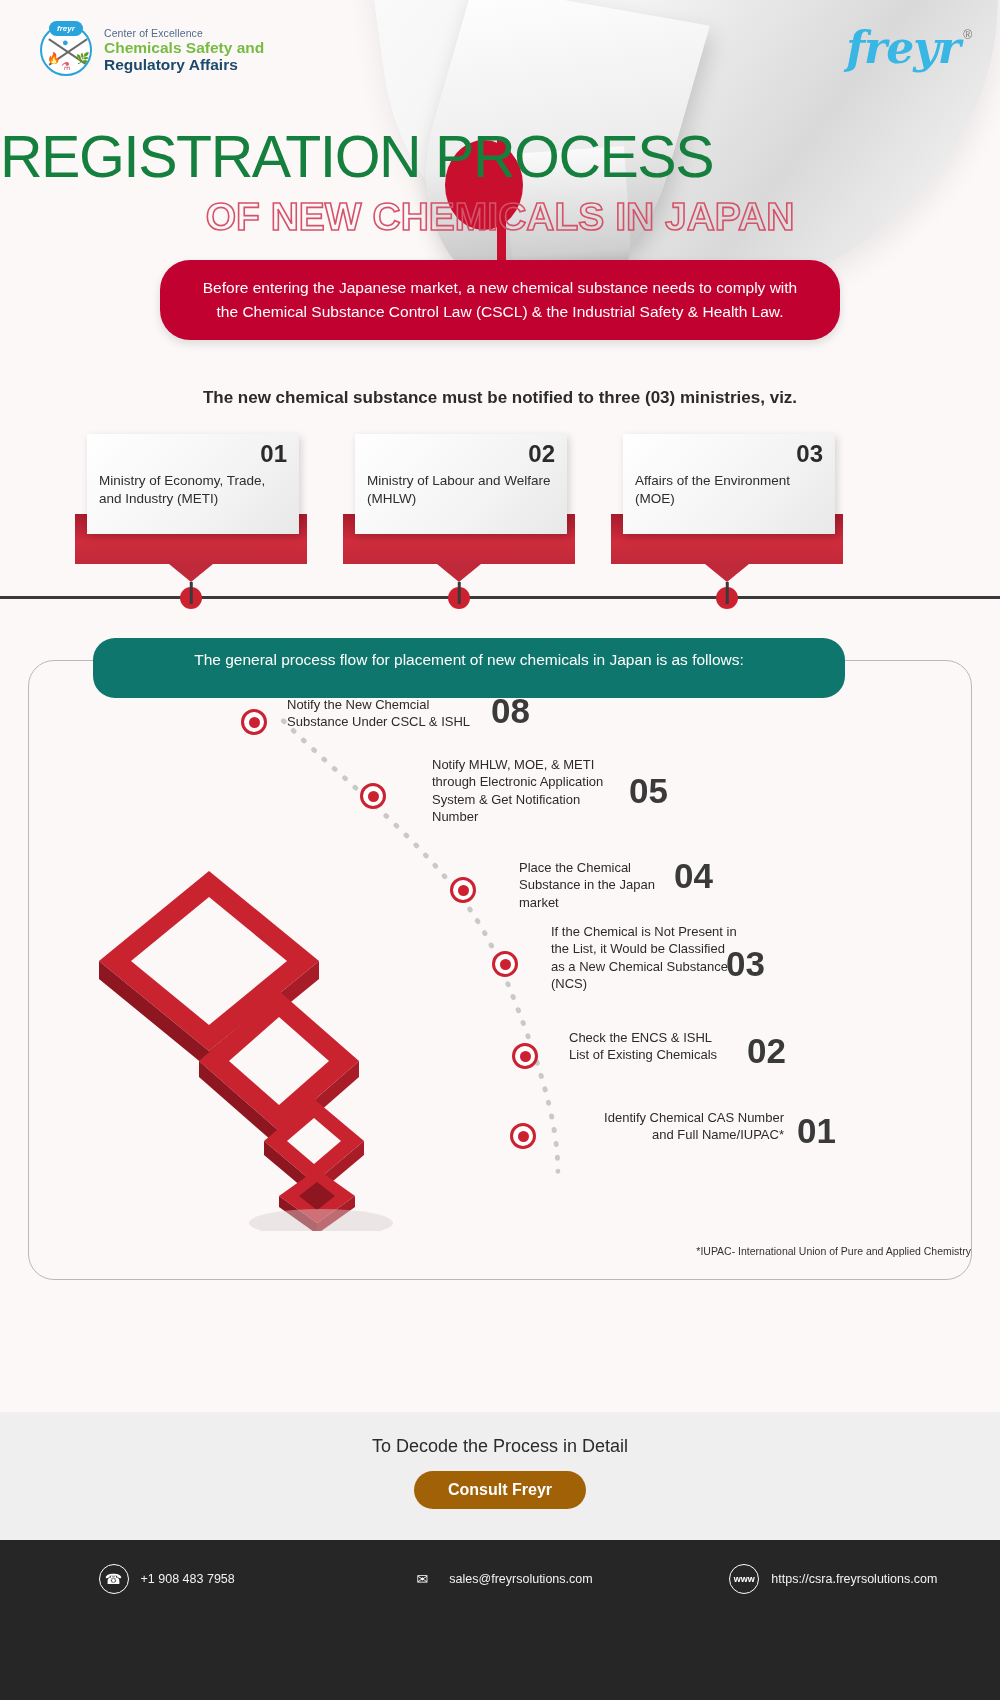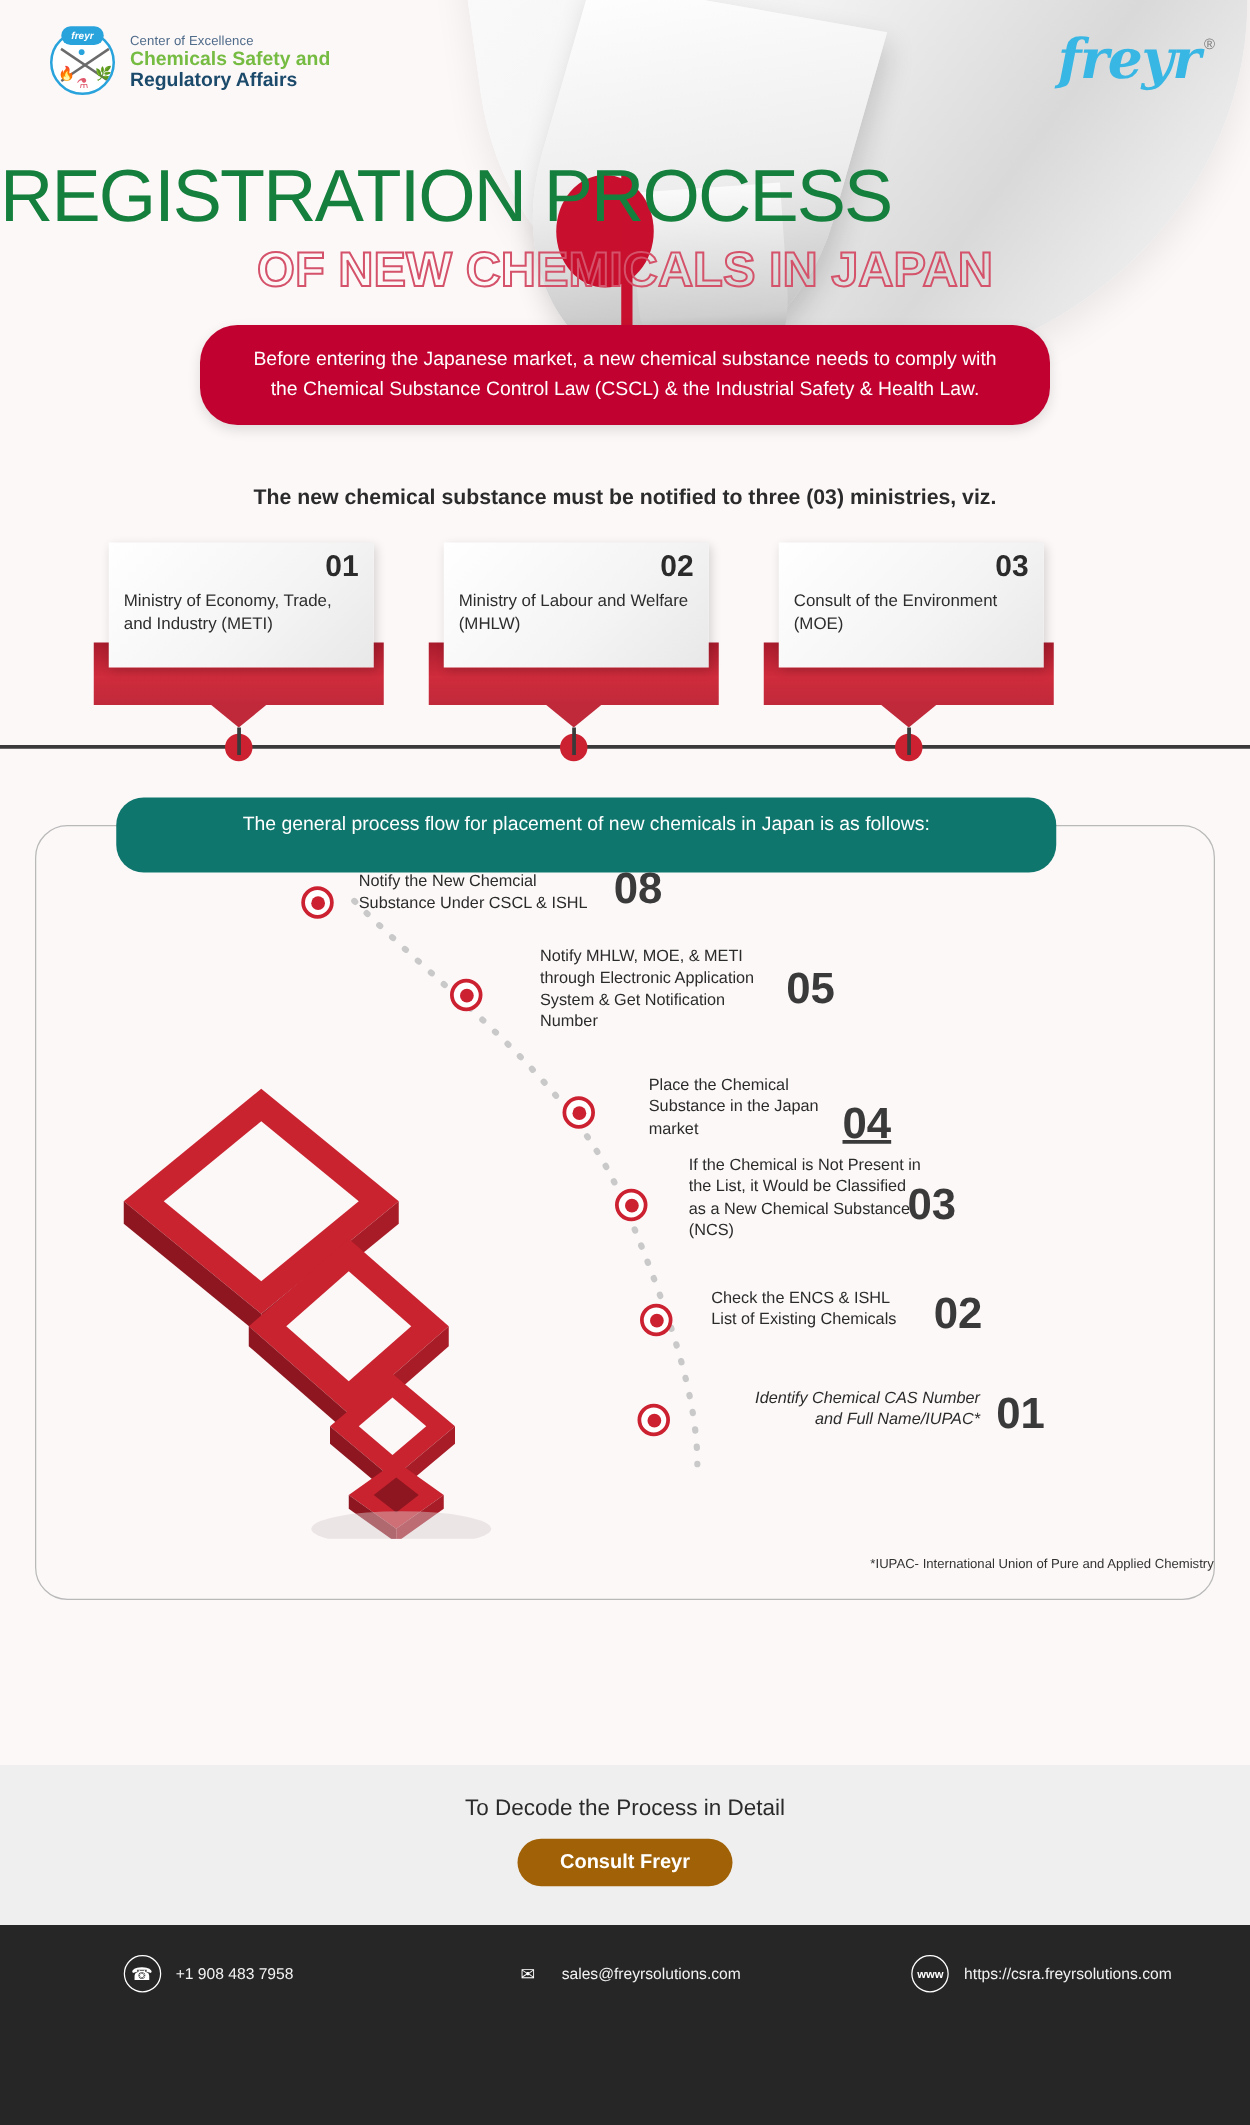--- a/index.html
+++ b/index.html
@@ -265,21 +265,21 @@
       <div class="card">
         <div class="num">02</div>
         <div class="nm">Ministry of Labour and Welfare (MHLW)</div>
       </div>
       <div class="stem"></div>
     </div>
     <div class="card-wrap cw3">
       <div class="ribbon"></div>
       <div class="card">
         <div class="num">03</div>
-        <div class="nm">Consult of the Environment (MOE)</div>
+        <div class="nm">Affairs of the Environment (MOE)</div>
       </div>
       <div class="stem"></div>
     </div>
   </div>
 
   <div class="timeline">
     <div class="tl-line"></div>
     <div class="tl-dot d1"></div>
     <div class="tl-dot d2"></div>
     <div class="tl-dot d3"></div>
@@ -336,21 +336,21 @@
       <div class="txt" style="left:403px;top:95px;width:178px;">Notify MHLW, MOE, &amp; METI through Electronic Application System &amp; Get Notification Number</div>
       <div class="no" style="left:600px;top:112px;">05</div>
     </div>
 
     <div class="step" style="left:0;top:0;width:100%;">
       <div class="marker" style="left:421px;top:216px;">
           <y></y>
           <i></i>
         </div>
       <div class="txt" style="left:490px;top:198px;width:150px;">Place the Chemical Substance in the Japan market</div>
-      <div class="no" style="left:645px;top:220px;text-decoration:underline;">04</div>
+      <div class="no" style="left:645px;top:197px;">04</div>
     </div>
 
     <div class="step" style="left:0;top:0;width:100%;">
       <div class="marker" style="left:463px;top:290px;">
           <i></i>
         </div>
       <div class="txt" style="left:522px;top:262px;width:190px;">If  the Chemical is Not Present in the List, it  Would be Classified as a New Chemical Substance (NCS)</div>
       <div class="no" style="left:697px;top:285px;">03</div>
     </div>
 
@@ -359,21 +359,21 @@
           <i></i>
         </div>
       <div class="txt" style="left:540px;top:368px;width:160px;">Check the ENCS &amp; ISHL List of Existing Chemicals</div>
       <div class="no" style="left:718px;top:372px;">02</div>
     </div>
 
     <div class="step" style="left:0;top:0;width:100%;">
       <div class="marker" style="left:481px;top:462px;">
           <i></i>
         </div>
-      <div class="txt" style="left:565px;top:448px;width:190px;text-align:right;font-style:italic;">Identify Chemical CAS Number and Full Name/IUPAC*</div>
+      <div class="txt" style="left:565px;top:448px;width:190px;text-align:right;">Identify Chemical CAS Number and Full Name/IUPAC*</div>
       <div class="no" style="left:768px;top:452px;">01</div>
     </div>
 
     <div class="footnote">*IUPAC- International Union of Pure and Applied Chemistry</div>
   </div>
 
   <div class="cta">
     <div class="t">To Decode the Process in Detail</div>
     <div class="btn">Consult Freyr</div>
   </div>

